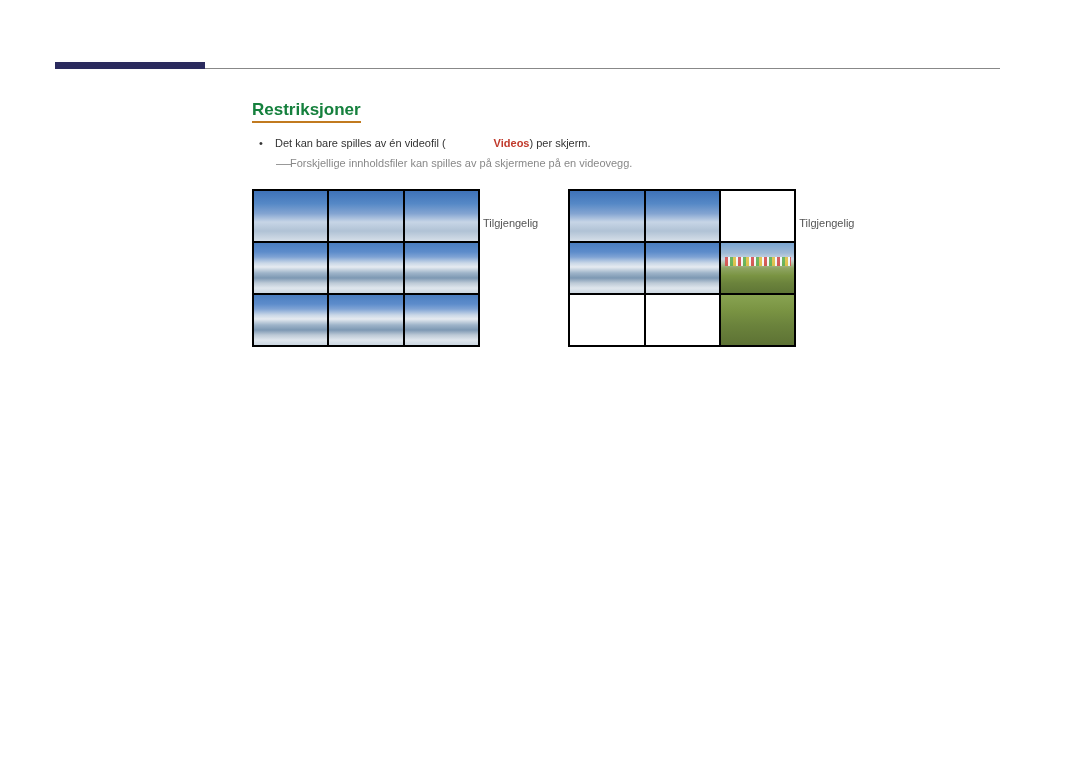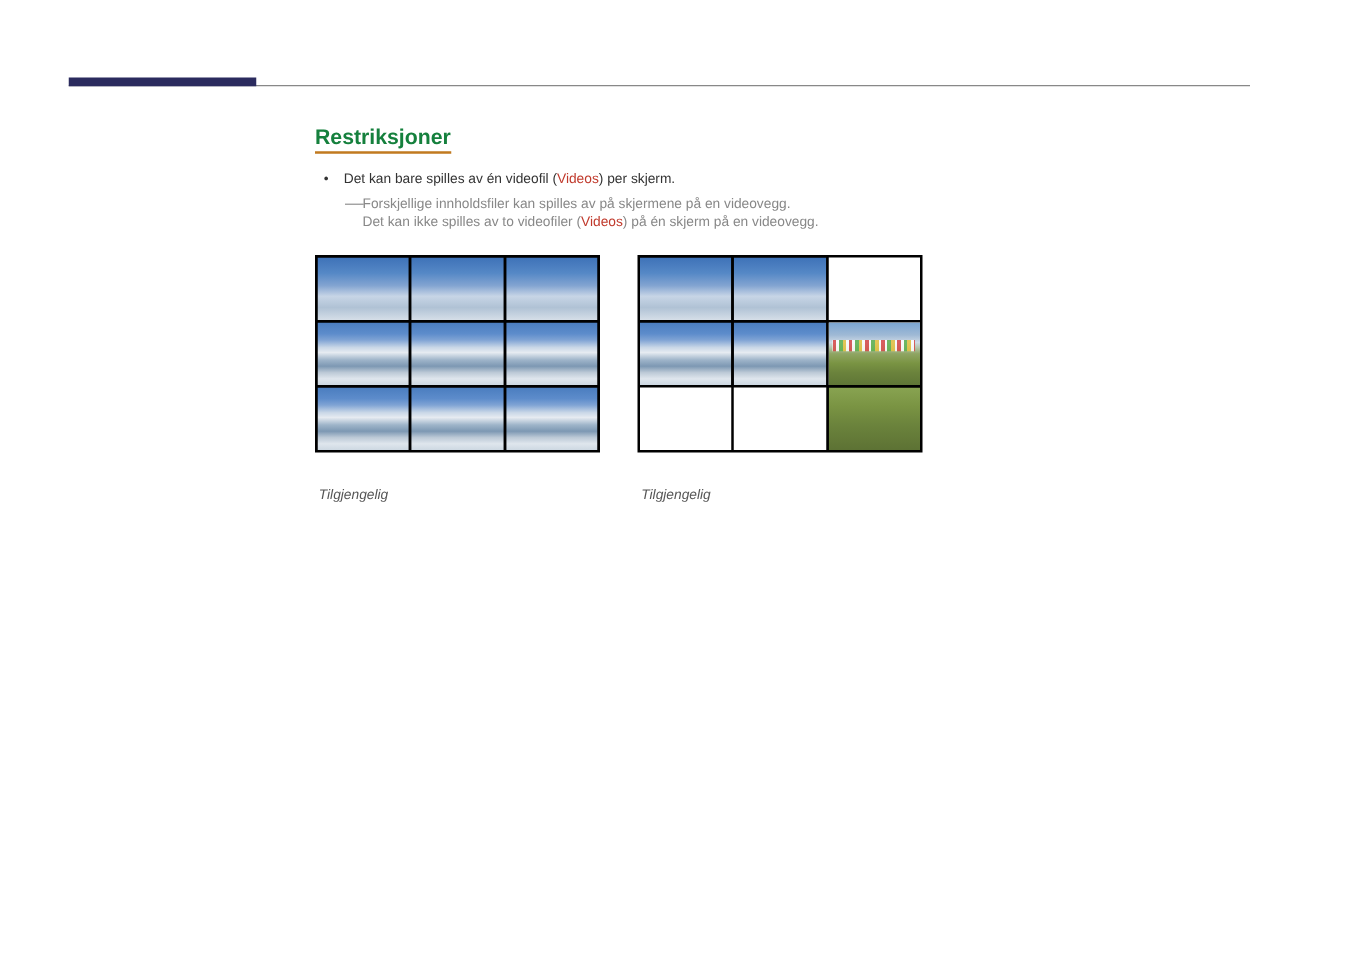--- a/index.html
+++ b/index.html
@@ -44,42 +44,42 @@
   .bullet-row {
     display: flex;
     align-items: flex-start;
     font-size: 11px;
     color: #333;
     margin-bottom: 8px;
   }
   .bullet-row .dot {
     width: 12px; text-align: center; margin-right: 8px; margin-left: 3px;
   }
-  .red { color: #c0392b; font-weight: normal; }
+  .red { color: #c0392b; font-weight: bold; margin-left: 48px; }
   .sub-line {
     font-size: 11px;
     color: #888;
     margin-left: 38px;
     margin-bottom: 3px;
     position: relative;
   }
   .sub-line .dash {
     position: absolute;
     left: -14px;
     top: -3px;
     font-size: 15px;
     color: #999;
   }
   .grids {
     margin-top: 20px;
     display: flex;
     gap: 30px;
     align-items: flex-start;
   }
-  .grid-col { display: flex; flex-direction: column; font-style: italic; }
+  .grid-col { display: flex; flex-direction: row; }
   .grid {
     width: 228px;
     height: 158px;
     position: relative;
     background: #000;
     display: grid;
     grid-template-columns: repeat(3,1fr);
     grid-template-rows: repeat(3,1fr);
     gap: 2px;
     padding: 2px;
@@ -145,23 +145,20 @@
     <span class="dot">•</span>
     <span>
       <span>Det kan bare spilles av én videofil (</span><span class="red">Videos</span><span>) per skjerm.</span>
     </span>
   </div>
 
   <div class="sub-line">
     <span class="dash">―</span>
     <span>Forskjellige innholdsfiler kan spilles av på skjermene på en videovegg.</span>
   </div>
-  <div class="sub-line">
-    <span>Det kan ikke spilles av to videofiler (</span><span class="red">Videos</span><span>) på én skjerm på en videovegg.</span>
-  </div>
 
   <div class="grids">
 
     <div class="grid-col">
       <div class="grid">
         <div class="cell">
             <div class="sky2"></div>
           </div>
         <div class="cell">
             <div class="sky2"></div>

